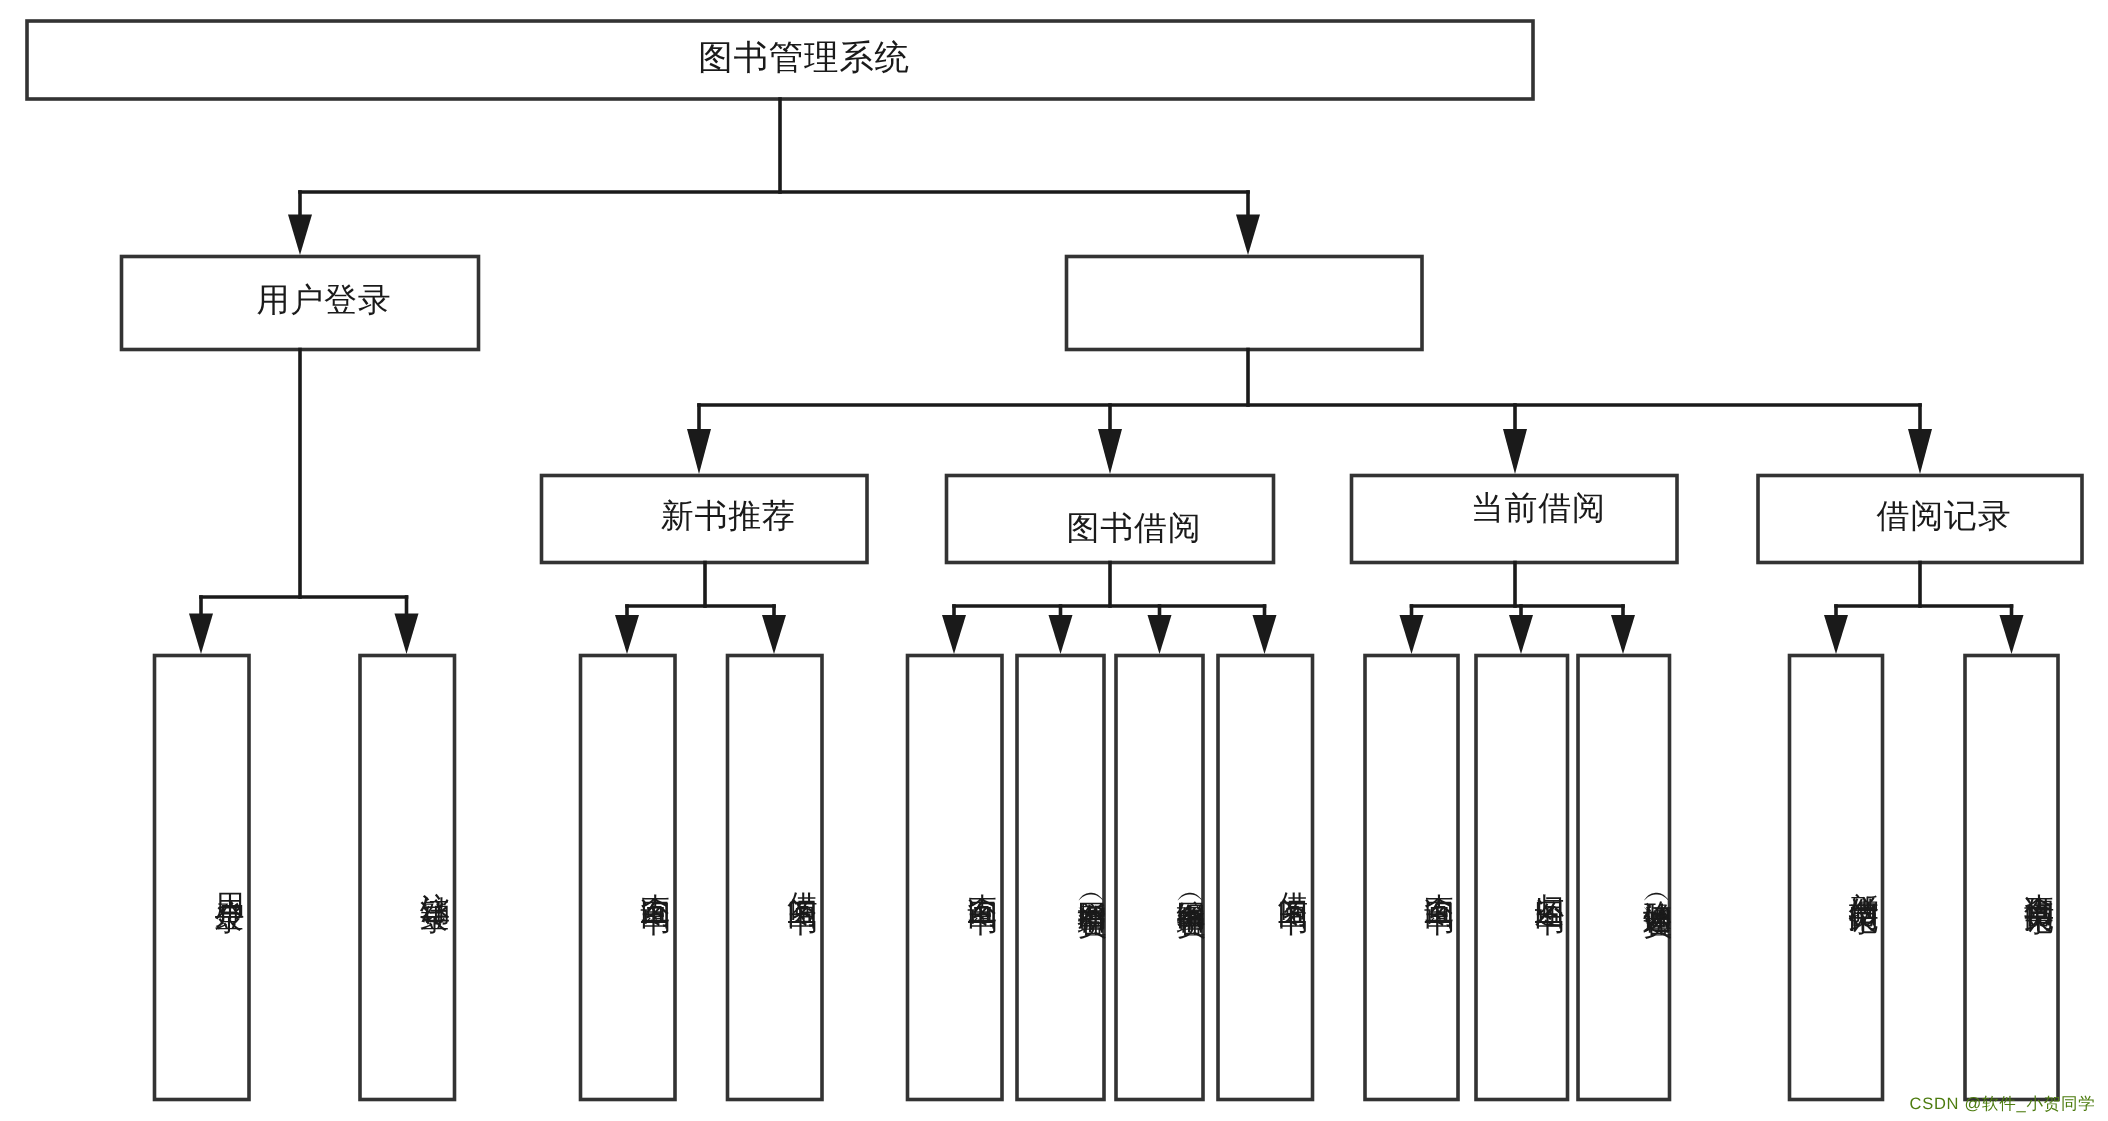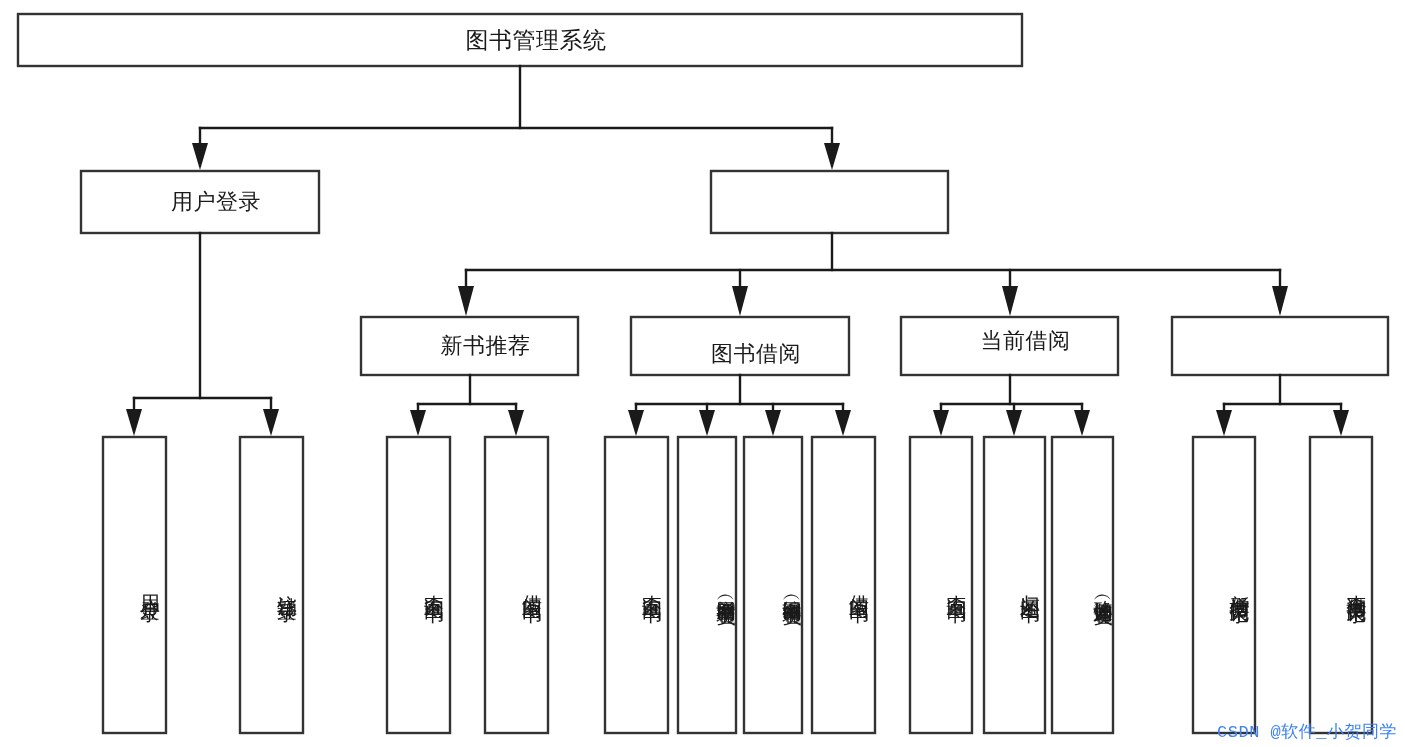--- a/index.html
+++ b/index.html
@@ -40,43 +40,43 @@
   .arrow-head {
     fill: #1a1a1a;
   }
   .node-label {
     position: absolute;
     display: flex;
     align-items: center;
     justify-content: center;
     text-align: center;
     color: #1a1a1a;
-    font-family: Liberation Sans, sans-serif;
+    font-family: Liberation Mono, monospace;
     font-size: 21px;
     line-height: 1.08;
     letter-spacing: 0.5px;
     pointer-events: none;
     box-sizing: border-box;
     padding-left: 32px;
   }
   .node-label.vertical {
     writing-mode: vertical-rl;
     text-orientation: upright;
     font-size: 20px;
     letter-spacing: 3px;
     line-height: 1.0;
     white-space: nowrap;
   }
   #watermark {
     position: absolute;
     right: 8px;
     bottom: 4px;
-    font-size: 17px;
-    color: #3b82f6;
-    font-family: Liberation Mono, monospace;
+    font-size: 11px;
+    color: #4d7c0f;
+    font-family: Liberation Sans, sans-serif;
     letter-spacing: 0.5px;
     white-space: nowrap;
   }
 </style>
 </head>
 <body>
 
 <div id="diagram-root">
 
   <svg id="flow-svg" viewBox="0 0 1405 747" xmlns="http://www.w3.org/2000/svg">
@@ -181,20 +181,21 @@
     </g>
   </svg>
 
   <div class="node-label" style="left:18px; top:14px; width:1004px; height:52px; font-size:23px;">图书管理系统</div>
 
   <div class="node-label" style="left:81px; top:171px; width:238px; height:62px; font-size:22px;">用户登录</div>
 
   <div class="node-label" style="left:361px; top:317px; width:217px; height:58px; font-size:22px;">新书推荐</div>
   <div class="node-label" style="left:631px; top:317px; width:218px; height:73px; font-size:22px;">图书借阅</div>
   <div class="node-label" style="left:901px; top:317px; width:217px; height:48px; font-size:22px;">当前借阅</div>
+  <div class="node-label" style="left:1172px; top:317px; width:216px; height:58px; font-size:22px;">借阅记录</div>
 
   <div class="node-label vertical" style="left:103px; top:437px; width:63px; height:296px;">用户登录</div>
   <div class="node-label vertical" style="left:240px; top:437px; width:63px; height:296px;">注销登录</div>
   <div class="node-label vertical" style="left:387px; top:437px; width:63px; height:296px;">查询图书</div>
   <div class="node-label vertical" style="left:485px; top:437px; width:63px; height:296px;">借阅图书</div>
   <div class="node-label vertical" style="left:605px; top:437px; width:63px; height:296px;">查询图书</div>
   <div class="node-label vertical" style="left:678px; top:437px; width:58px; height:296px; font-size:19px; letter-spacing:1px; align-items:flex-start; padding-top:8px;">新增图书（管理员）</div>
   <div class="node-label vertical" style="left:744px; top:437px; width:58px; height:296px; font-size:19px; letter-spacing:1px; align-items:flex-start; padding-top:8px;">编辑图书（管理员）</div>
   <div class="node-label vertical" style="left:812px; top:437px; width:63px; height:296px;">借阅图书</div>
   <div class="node-label vertical" style="left:910px; top:437px; width:62px; height:296px;">查询图书</div>

